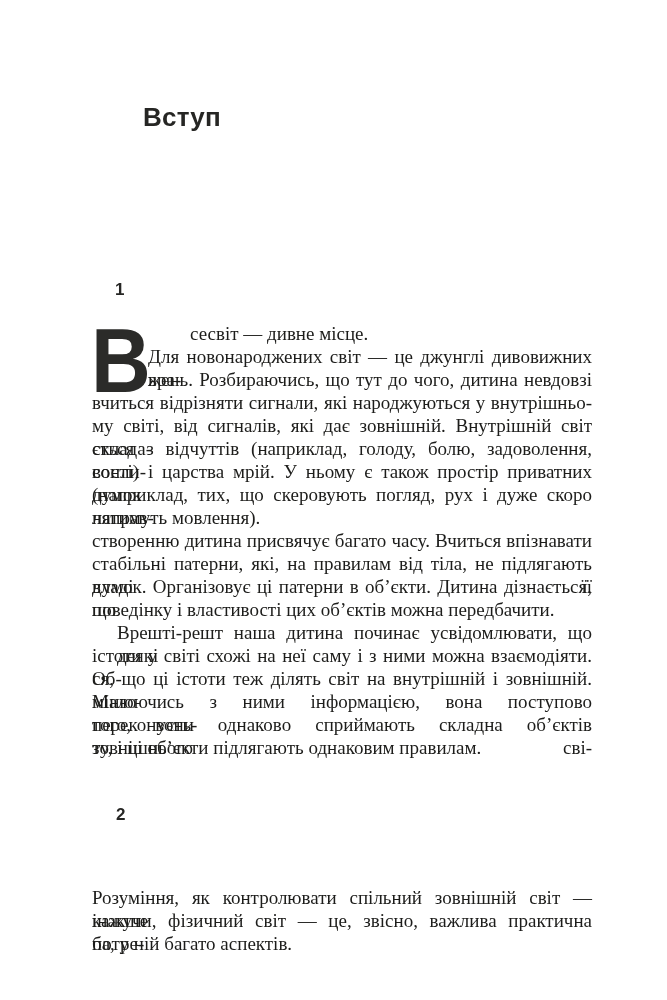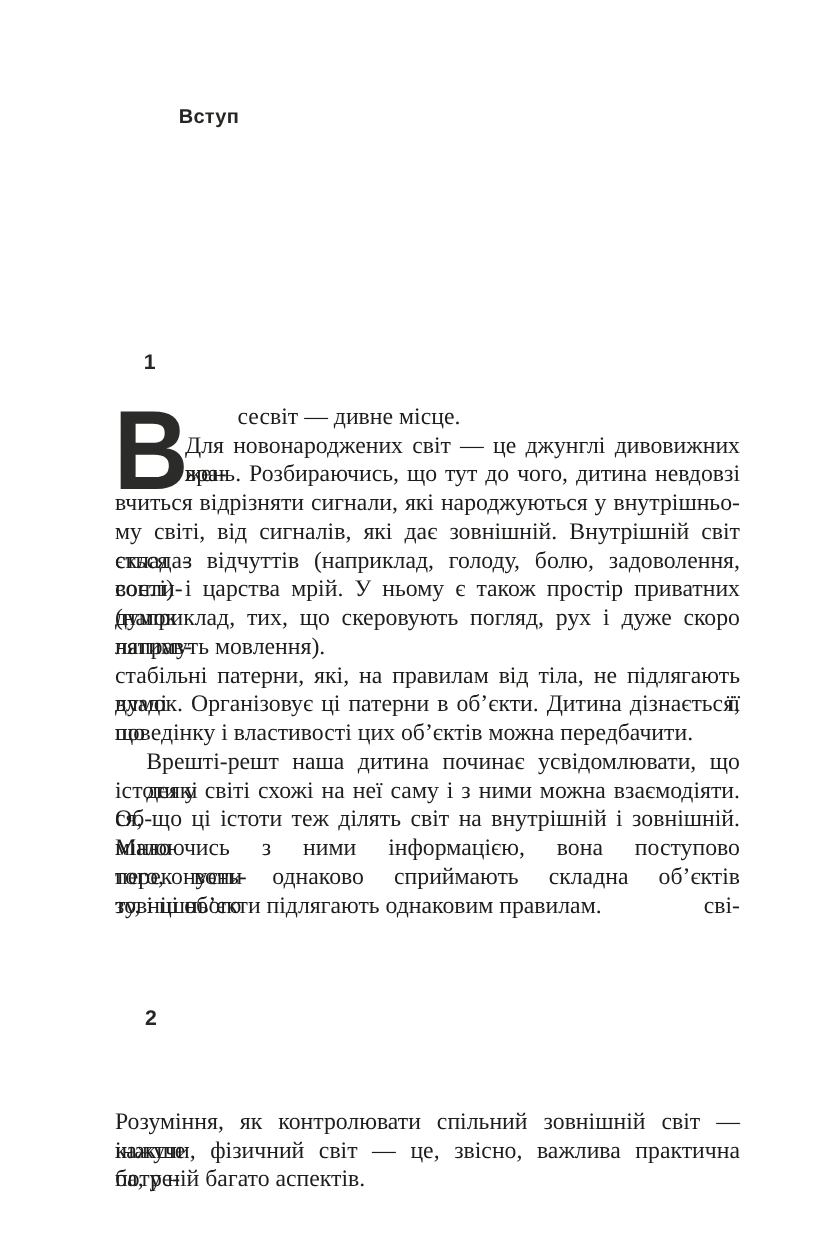--- a/index.html
+++ b/index.html
@@ -8,25 +8,25 @@
     width: 667px;
     height: 1000px;
     background: #ffffff;
     font-family: "Liberation Serif", "DejaVu Serif", serif;
     color: #1d1d1b;
     overflow: hidden;
   }
   .chapter-title {
     position: absolute;
     left: 143px;
-    top: 86px;
+    top: 104px;
     margin: 0;
     font-family: "Liberation Sans", "DejaVu Sans", sans-serif;
     font-weight: 700;
-    font-size: 16px;
+    font-size: 26px;
     line-height: 1;
     color: #262624;
     letter-spacing: 0.2px;
   }
   .section-number {
     position: absolute;
     font-family: "Liberation Sans", "DejaVu Sans", sans-serif;
     font-weight: 700;
     font-size: 17px;
     line-height: 1;
@@ -84,20 +84,21 @@
       <div class="line dc">жень. Розбираючись, що тут до чого, дитина невдовзі</div>
       <div class="line">вчиться відрізняти сигнали, які народжуються у внутрішньо-</div>
       <div class="line">му світі, від сигналів, які дає зовнішній. Внутрішній світ склада-</div>
       <div class="line">ється з відчуттів (наприклад, голоду, болю, задоволення, сонли-</div>
       <div class="line">вості) і царства мрій. У ньому є також простір приватних думок</div>
       <div class="line">(наприклад, тих, що скеровують погляд, рух і дуже скоро направ-</div>
       <div class="line short">лятимуть мовлення).</div>
     </div>
 
     <div class="para">
+      <div class="line">створенню дитина присвячує багато часу. Вчиться впізнавати</div>
       <div class="line">стабільні патерни, які, на правилам від тіла, не підлягають владі її</div>
       <div class="line">думок. Організовує ці патерни в об’єкти. Дитина дізнається, що</div>
       <div class="line short">поведінку і властивості цих об’єктів можна передбачити.</div>
     </div>
 
     <div class="para">
       <div class="line ind">Врешті-решт наша дитина починає усвідомлювати, що деякі</div>
       <div class="line">істоти у світі схожі на неї саму і з ними можна взаємодіяти. Об-</div>
       <div class="line">ся, що ці істоти теж ділять світ на внутрішній і зовнішній. Мало</div>
       <div class="line">мінюючись з ними інформацією, вона поступово переконуєть-</div>

